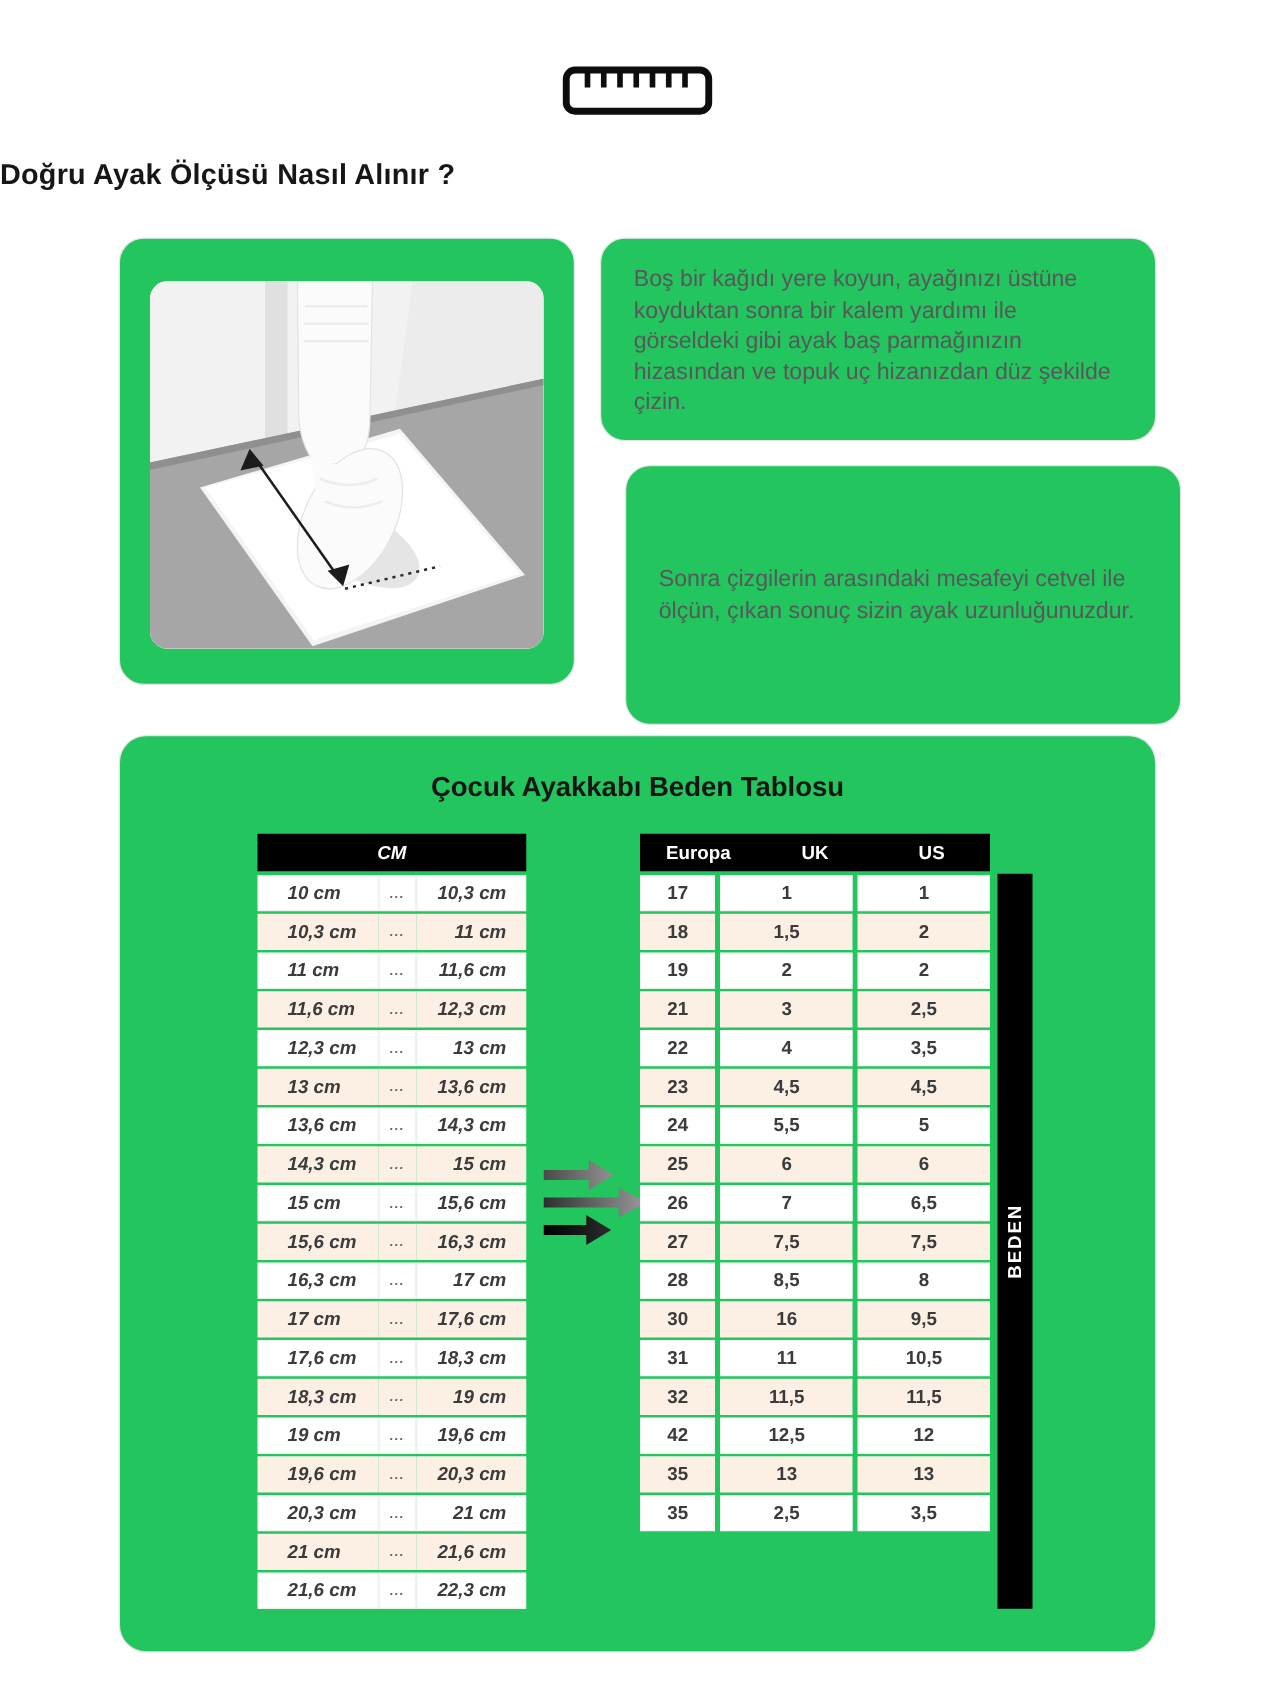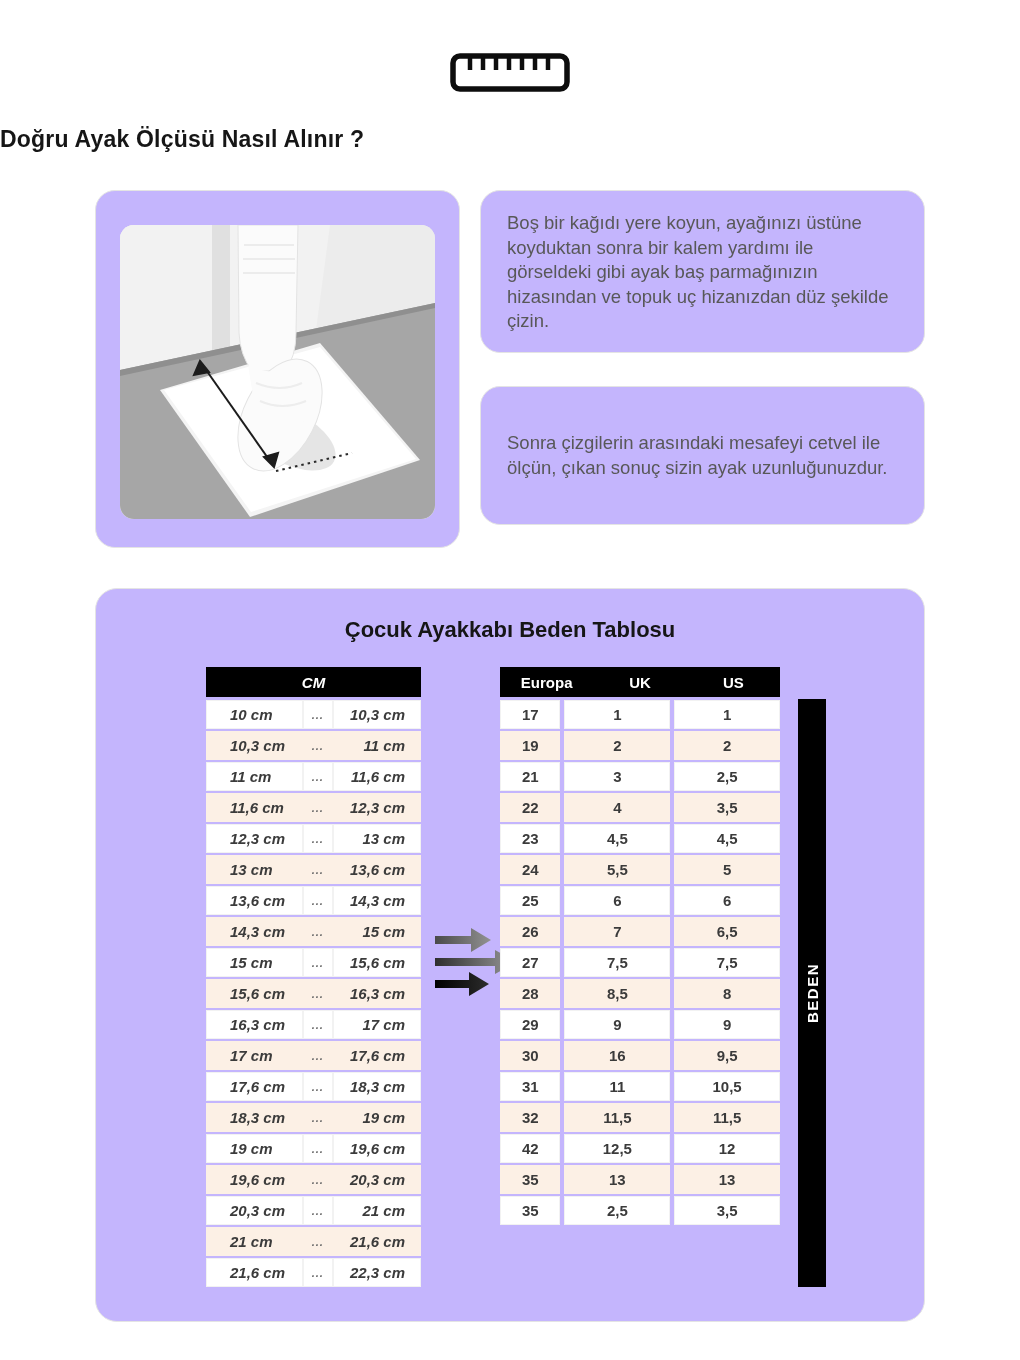--- a/index.html
+++ b/index.html
@@ -9,48 +9,48 @@
   }
   
   .ruler-wrap{position:absolute;left:449px;top:52px;width:122px;height:42px;}
   
   .main-title{
     position:absolute;left:0;top:126px;width:100%;text-align:left;
     font-size:23px;font-weight:bold;color:#161616;letter-spacing:.2px;
   }
   
   .card{
-    position:absolute;background:#c4b5fd;border:1px solid #e4e4e4;border-radius:20px;
+    position:absolute;background:#22c55e;border:1px solid #e4e4e4;border-radius:20px;
     box-sizing:border-box;
   }
   .image-card{left:95px;top:190px;width:365px;height:358px;}
   .photo{
     position:absolute;left:24px;top:34px;width:315px;height:294px;
     border-radius:14px;overflow:hidden;background:#ededed;
   }
   .text-card-1{left:480px;top:190px;width:445px;height:163px;}
-  .text-card-2{left:480px;top:372px;width:445px;height:139px;display:flex;align-items:center;margin-top:14px;}
+  .text-card-2{left:500px;top:372px;width:445px;height:208px;display:flex;align-items:center;}
   .instruction{
     padding:20px 26px;font-size:18.5px;line-height:1.33;color:#585858;
   }
   .text-card-2 .instruction{padding:10px 26px;}
   
   .table-card{left:95px;top:588px;width:830px;height:734px;border-radius:22px;}
   .section-title{
     position:absolute;left:0;top:28px;width:100%;text-align:center;
     font-size:22px;font-weight:bold;color:#161616;
   }
   .thead-bar{
     height:30px;background:var(--header-bg,#000);color:#fff;display:flex;
     align-items:center;justify-content:center;font-size:15px;font-weight:bold;
     margin-bottom:1px;
   }
   .thead-bar span{flex:1;text-align:center;}
   .cm-block{position:absolute;left:110px;top:78px;width:215px;font-style:italic;}
-  .size-block{position:absolute;left:404px;top:78px;width:280px;}
+  .size-block{position:absolute;left:416px;top:78px;width:280px;}
   table.rows{border-collapse:separate;width:100%;}
   .cm-block table.rows{border-spacing:0 2px;}
   .size-block table.rows{border-spacing:4px 2px;margin-left:-4px;width:288px;}
   table.rows td{
     height:29px;font-size:15px;font-weight:bold;color:#3b3b3b;
     background:#fff;box-shadow:inset 0 0 0 1px #f2f2f2;text-align:center;
     padding:0;box-sizing:border-box;
   }
   table.rows tr:nth-child(even) td{background:var(--row-alt,#fcf0e5);box-shadow:none;}
   .cm-block td:nth-child(1){text-align:left;padding-left:24px;width:45%;}
@@ -274,20 +274,25 @@
         <span>US</span>
       </div>
       <table class="rows">
         <tbody>
             <tr>
               <td>17</td>
               <td>1</td>
               <td>1</td>
             </tr>
             <tr>
+              <td>18</td>
+              <td>1,5</td>
+              <td>2</td>
+            </tr>
+            <tr>
               <td>19</td>
               <td>2</td>
               <td>2</td>
             </tr>
             <tr>
               <td>21</td>
               <td>3</td>
               <td>2,5</td>
             </tr>
             <tr>
@@ -319,25 +324,20 @@
               <td>27</td>
               <td>7,5</td>
               <td>7,5</td>
             </tr>
             <tr>
               <td>28</td>
               <td>8,5</td>
               <td>8</td>
             </tr>
             <tr>
-              <td>29</td>
-              <td>9</td>
-              <td>9</td>
-            </tr>
-            <tr>
               <td>30</td>
               <td>16</td>
               <td>9,5</td>
             </tr>
             <tr>
               <td>31</td>
               <td>11</td>
               <td>10,5</td>
             </tr>
             <tr>

